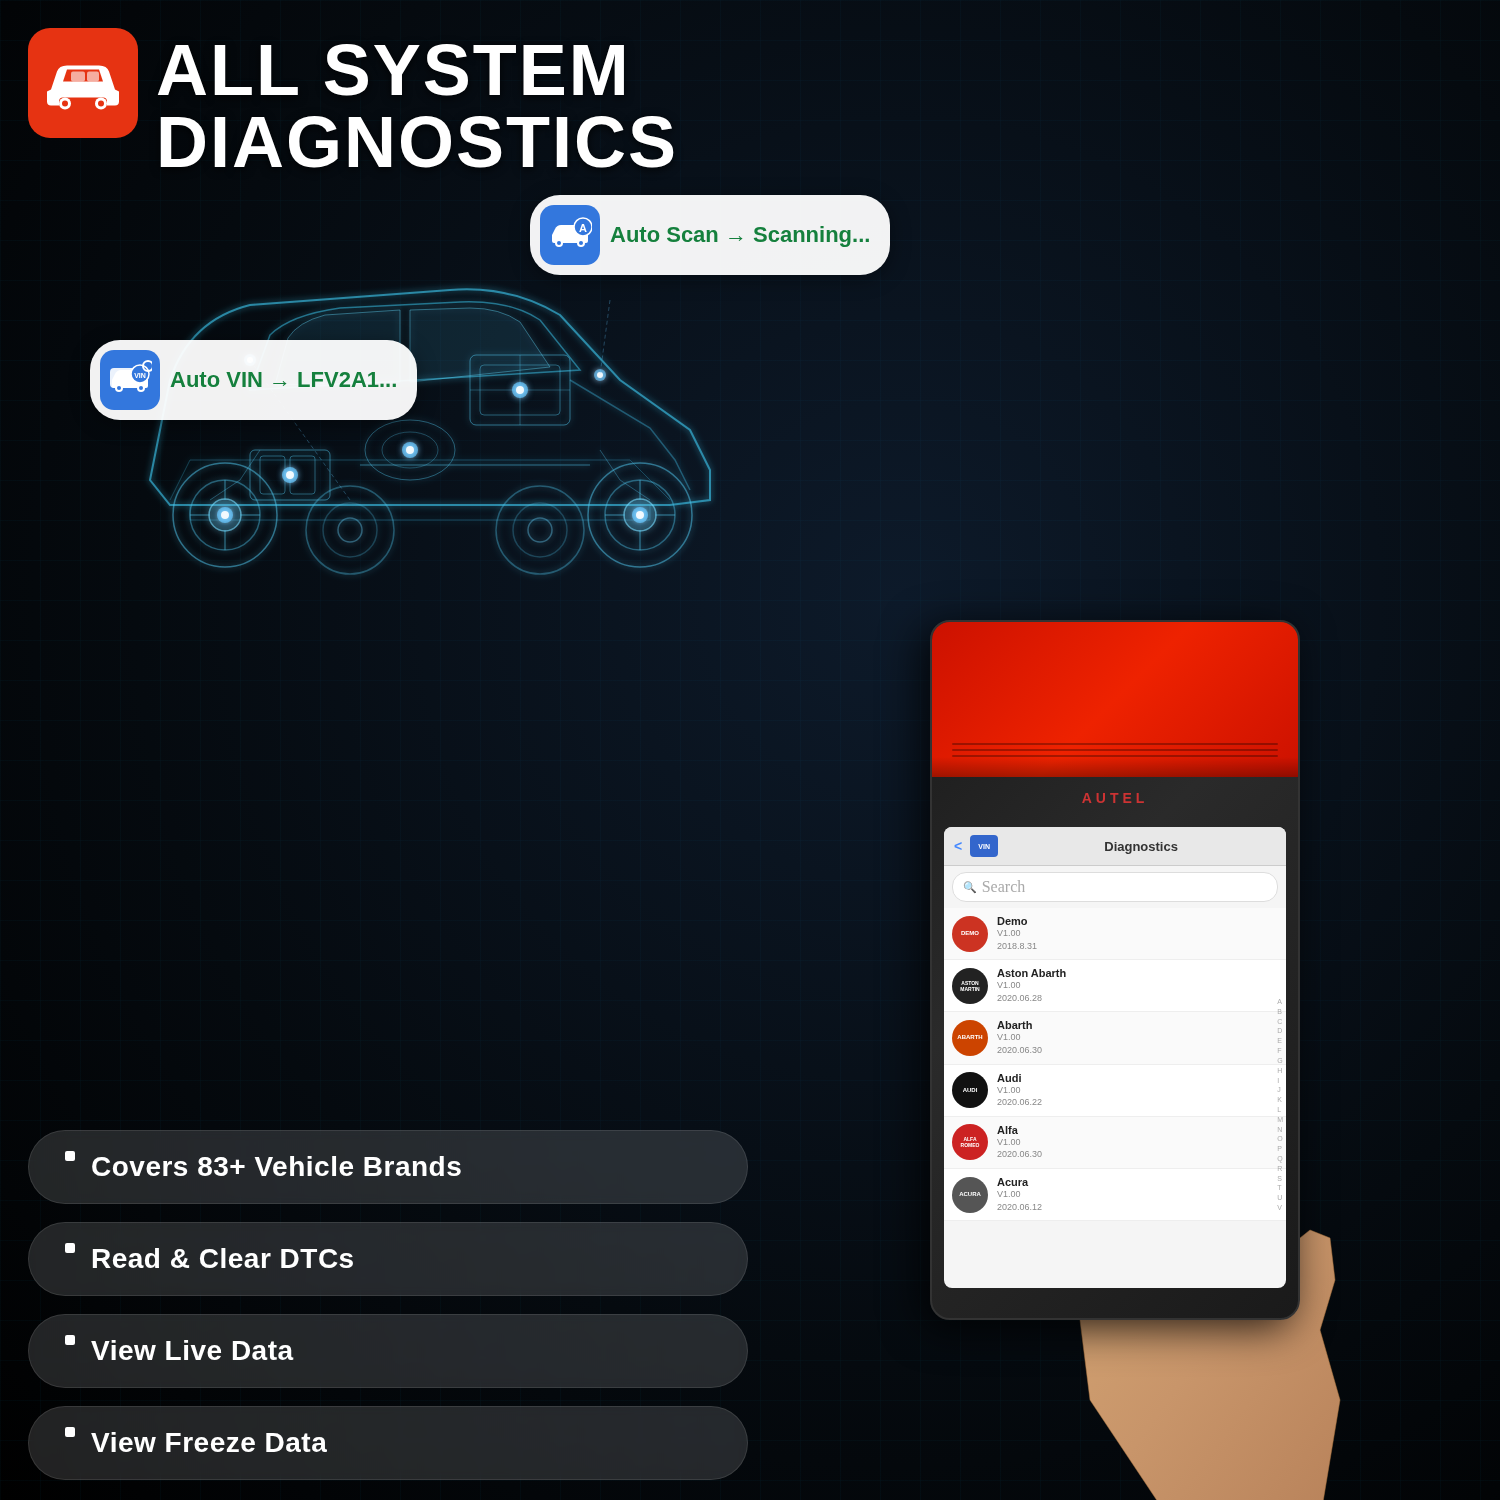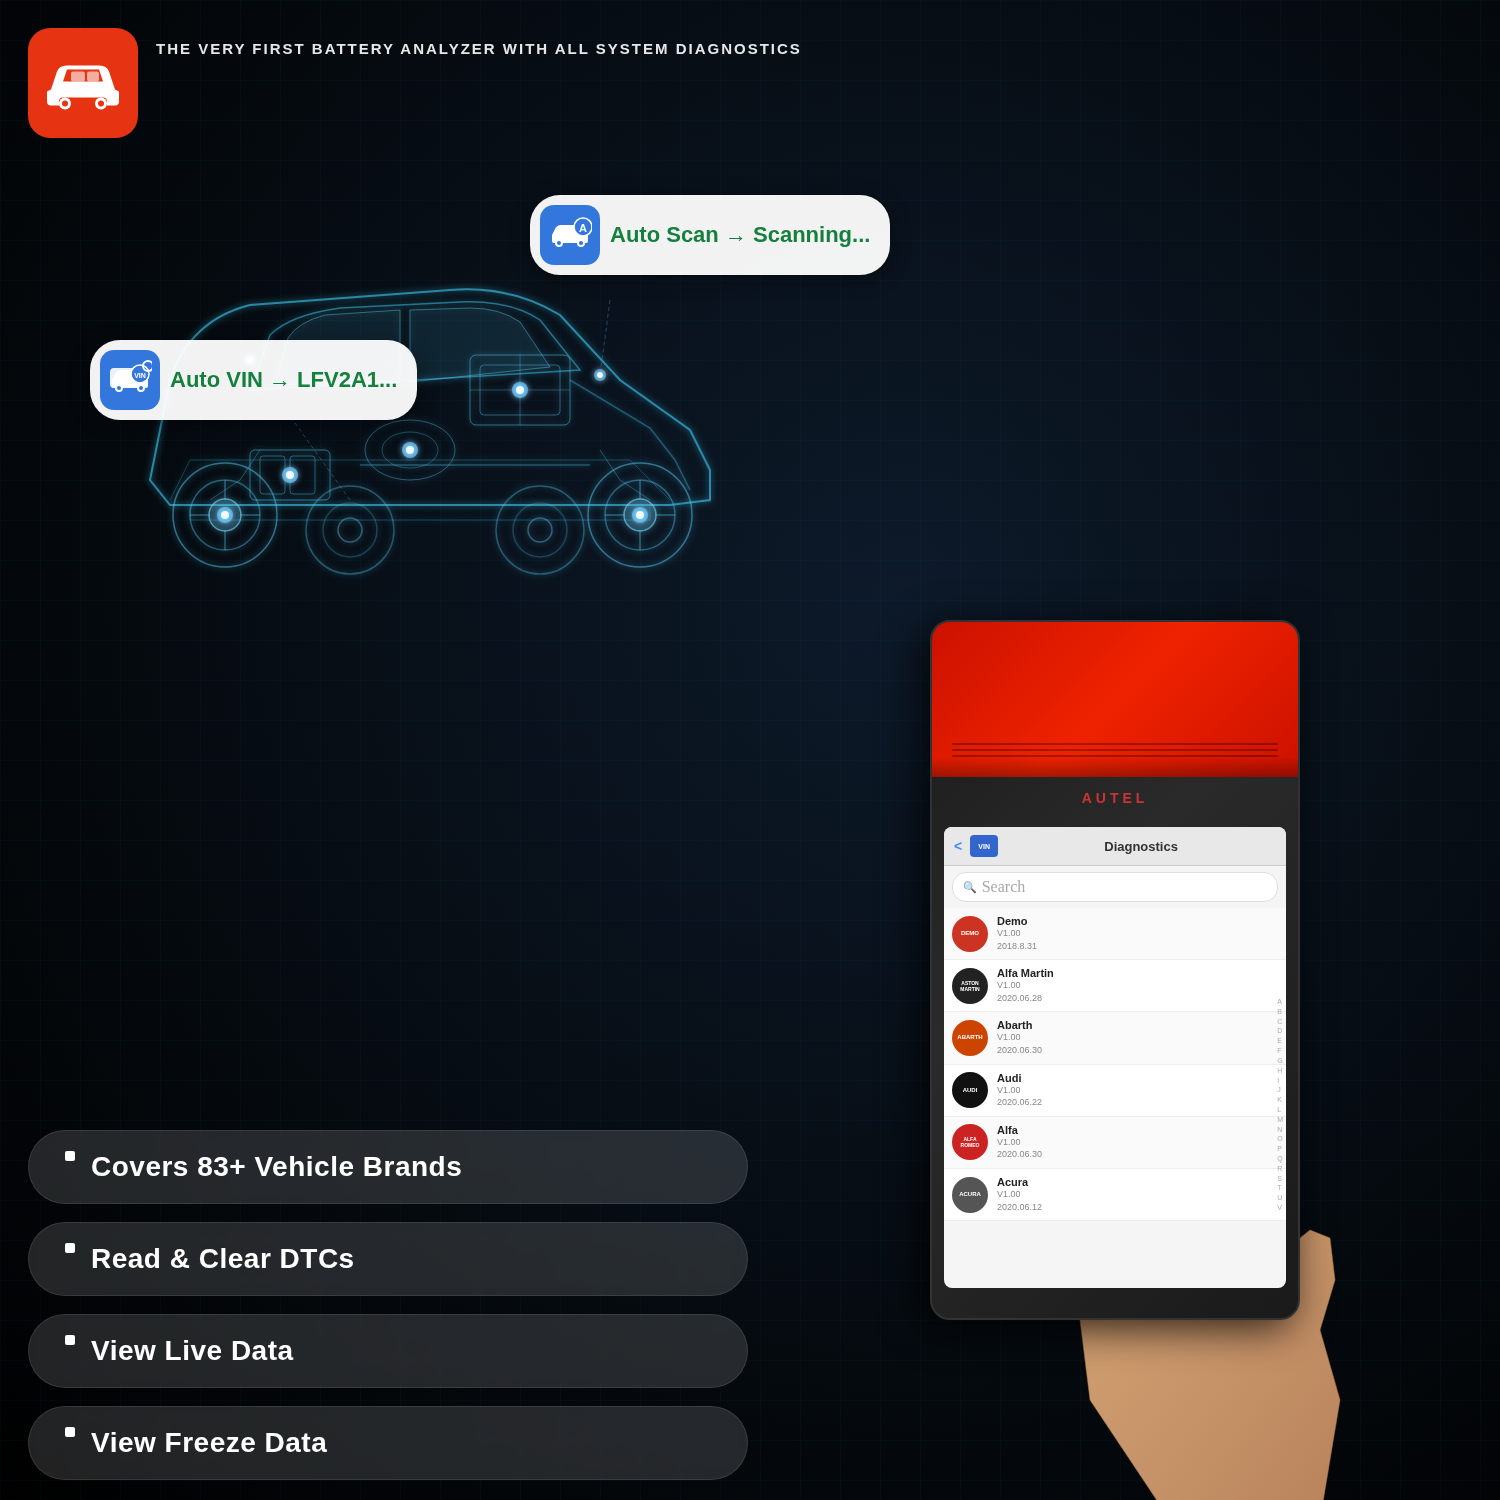--- a/index.html
+++ b/index.html
@@ -404,21 +404,22 @@
       <circle cx="22" cy="48" r="6" fill="white"></circle>
       <circle cx="58" cy="48" r="6" fill="white"></circle>
       <circle cx="22" cy="48" r="3" fill="#e63312"></circle>
       <circle cx="58" cy="48" r="3" fill="#e63312"></circle>
       <path d="M20,26 L24,14 L56,14 L60,26 Z" fill="#e63312"></path>
       <rect x="28" y="16" width="14" height="10" rx="2" fill="rgba(255,255,255,0.6)"></rect>
       <rect x="44" y="16" width="12" height="10" rx="2" fill="rgba(255,255,255,0.6)"></rect>
     </svg>
   </div>
   <div class="title-block">
-    <div class="subtitle">THE VERY FIRST BATTERY ANALYZER WITH ALL SYSTEM DIAGNOSTICS</div>
+    <div class="main-title" style="white-space:pre-line;">ALL SYSTEM
+DIAGNOSTICS</div>
   </div>
 </div>
 
 <div class="holo-car-wrapper">
   <svg width="780" height="480" viewBox="0 0 780 480">
     <defs>
       <filter id="glow">
         <feGaussianBlur stdDeviation="3" result="blur"></feGaussianBlur>
         <feMerge>
             <feMergeNode in="blur"></feMergeNode>
@@ -612,21 +613,21 @@
                 <div class="vehicle-name">Demo</div>
                 <div class="vehicle-version">V1.00<br>2018.8.31</div>
               </div>
             </div>
 
             <div class="vehicle-item">
               <div class="vehicle-logo" style="background:#222;">
                 <span class="vehicle-logo-text" style="font-size:5px;">ASTON<br>MARTIN</span>
               </div>
               <div class="vehicle-info">
-                <div class="vehicle-name">Alfa Martin</div>
+                <div class="vehicle-name">Aston Abarth</div>
                 <div class="vehicle-version">V1.00<br>2020.06.28</div>
               </div>
             </div>
 
             <div class="vehicle-item">
               <div class="vehicle-logo" style="background:#cc4400;">
                 <span class="vehicle-logo-text">ABARTH</span>
               </div>
               <div class="vehicle-info">
                 <div class="vehicle-name">Abarth</div>

